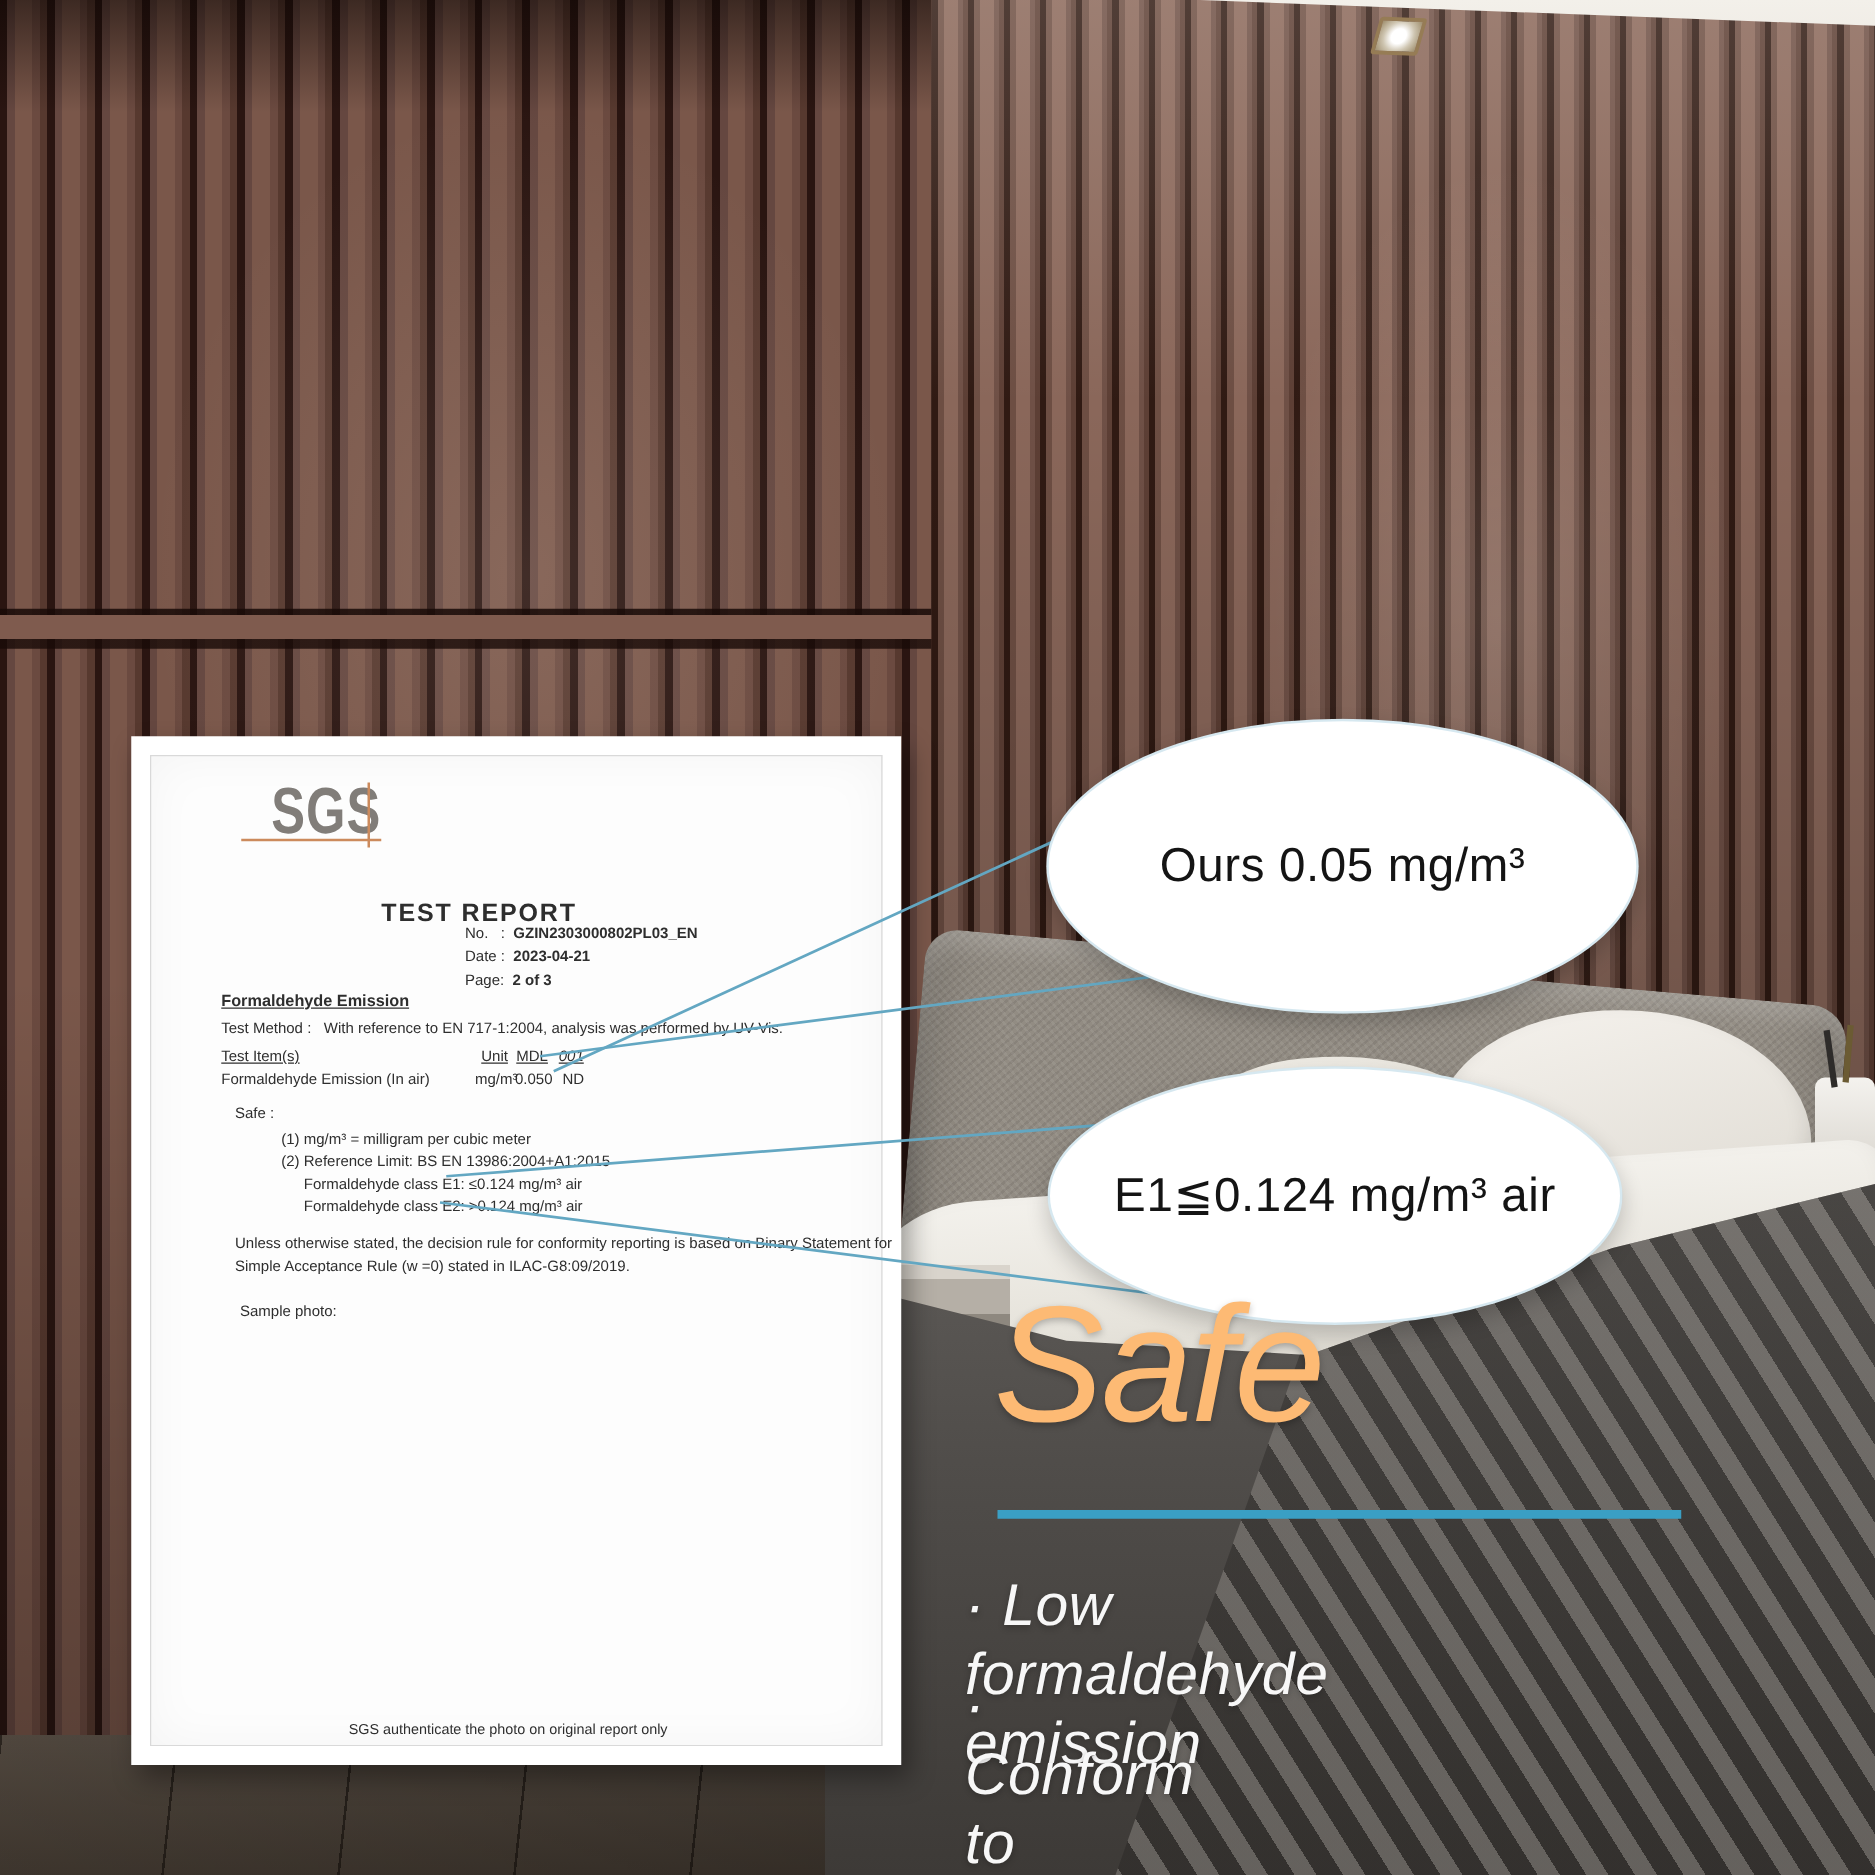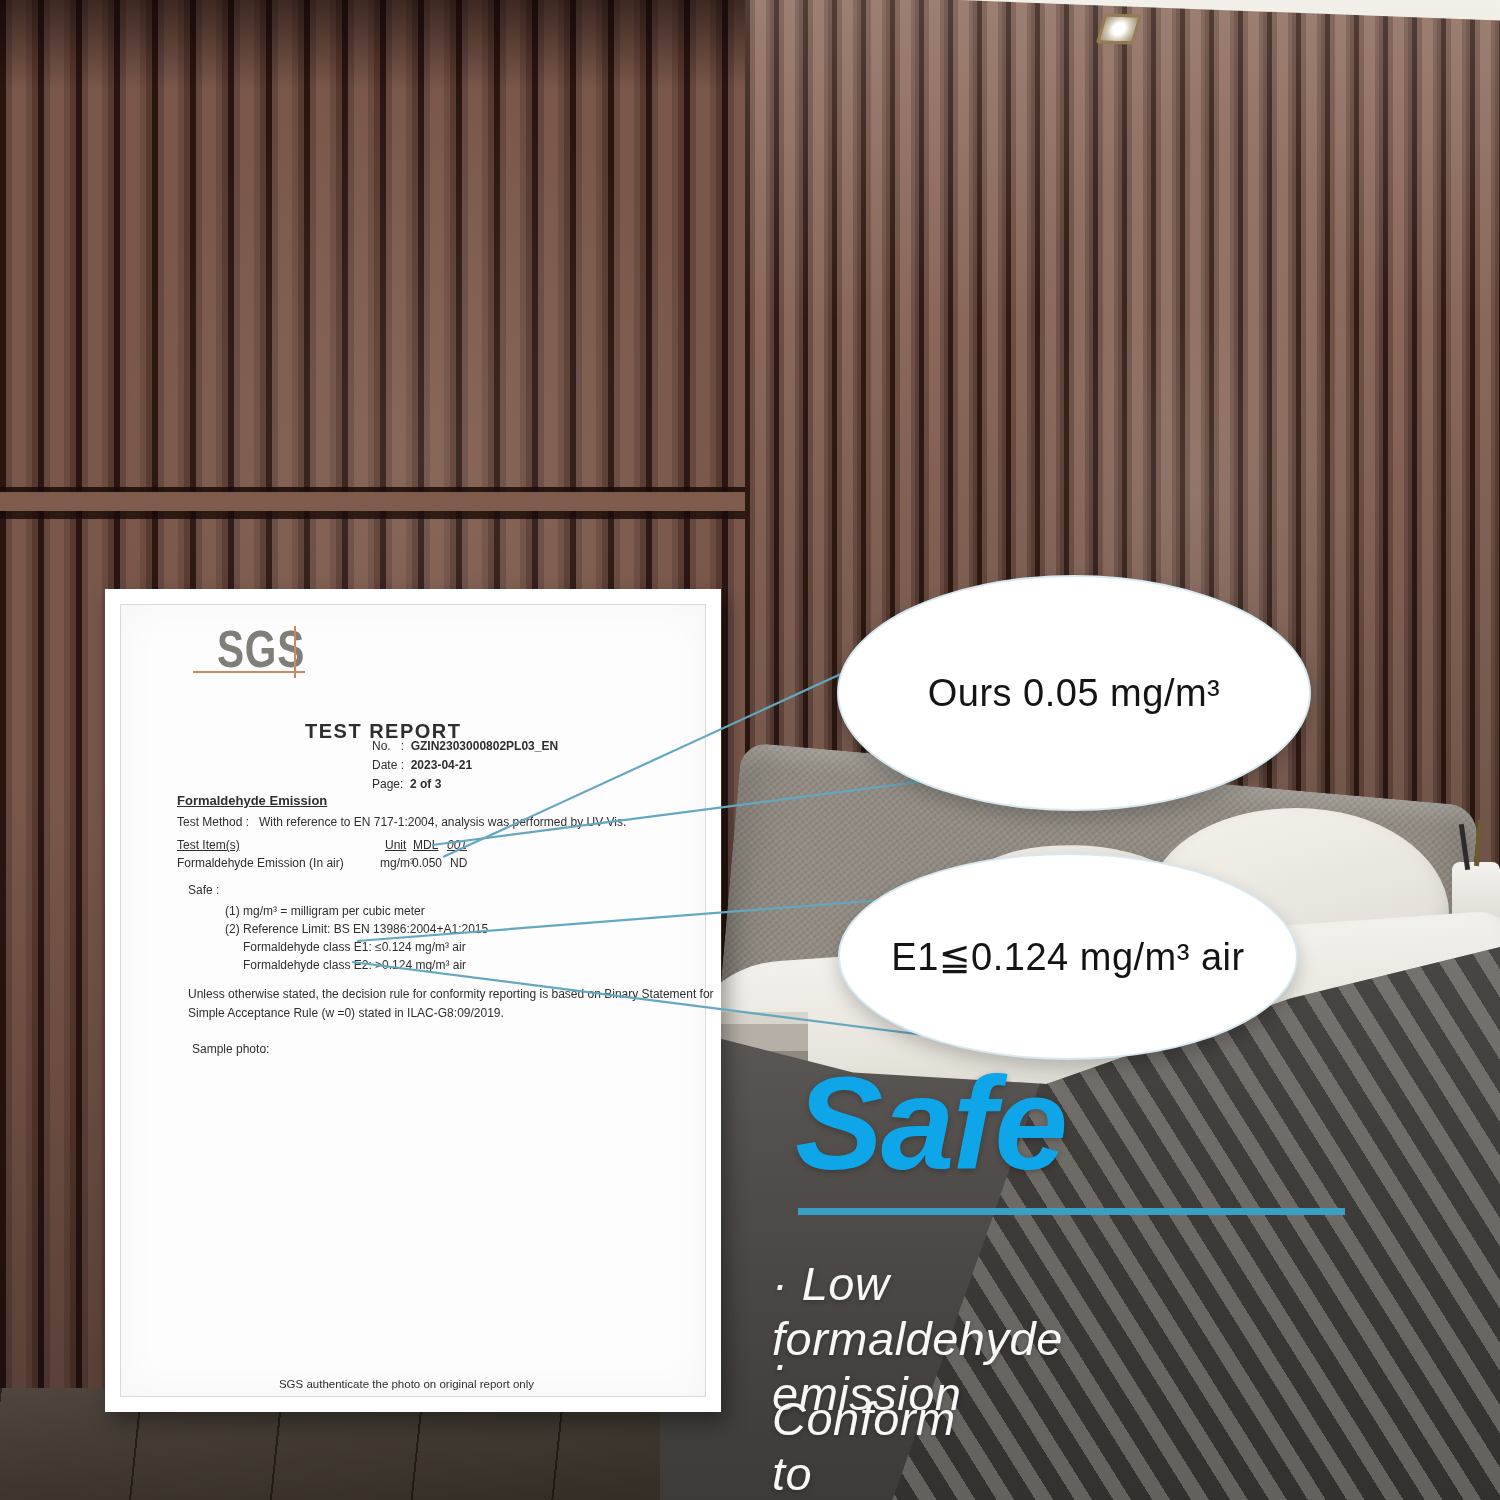--- a/index.html
+++ b/index.html
@@ -108,22 +108,22 @@
   .callout{position:absolute;z-index:14;background:#ffffff;border-radius:50%;
     border:2px solid rgba(165,203,222,.45);
     display:flex;align-items:center;justify-content:center;
     box-shadow:0 8px 18px rgba(0,0,0,.20);}
   .callout .txt{font-size:38px;color:#141414;letter-spacing:.5px;}
   .callout1{left:837px;top:575px;width:470px;height:232px;}
   .callout2{left:838px;top:853px;width:456px;height:203px;}
 
   
   .safe-block{position:absolute;left:0;top:0;z-index:16;}
-  .safe-heading{position:absolute;left:795px;top:1058px;font-size:132px;line-height:1;
-    font-weight:bold;font-style:italic;color:#0ea5e9;letter-spacing:-2px;
+  .safe-heading{position:absolute;left:795px;top:1026px;font-size:132px;line-height:1;
+    font-weight:normal;font-style:italic;color:#fdba74;letter-spacing:-2px;
     text-shadow:0 2px 6px rgba(0,0,0,.25);}
   .accent-line{position:absolute;left:798px;top:1208px;width:547px;height:7px;background:#3a9fc4;}
   .safe-bullet{position:absolute;left:772px;font-size:47px;font-style:italic;color:#f7f7f7;
     letter-spacing:.5px;text-shadow:0 2px 5px rgba(0,0,0,.25);}
   .bullet-1{top:1256px;}
   .bullet-2{top:1336px;}
 </style>
 </head>
 <body>
 

